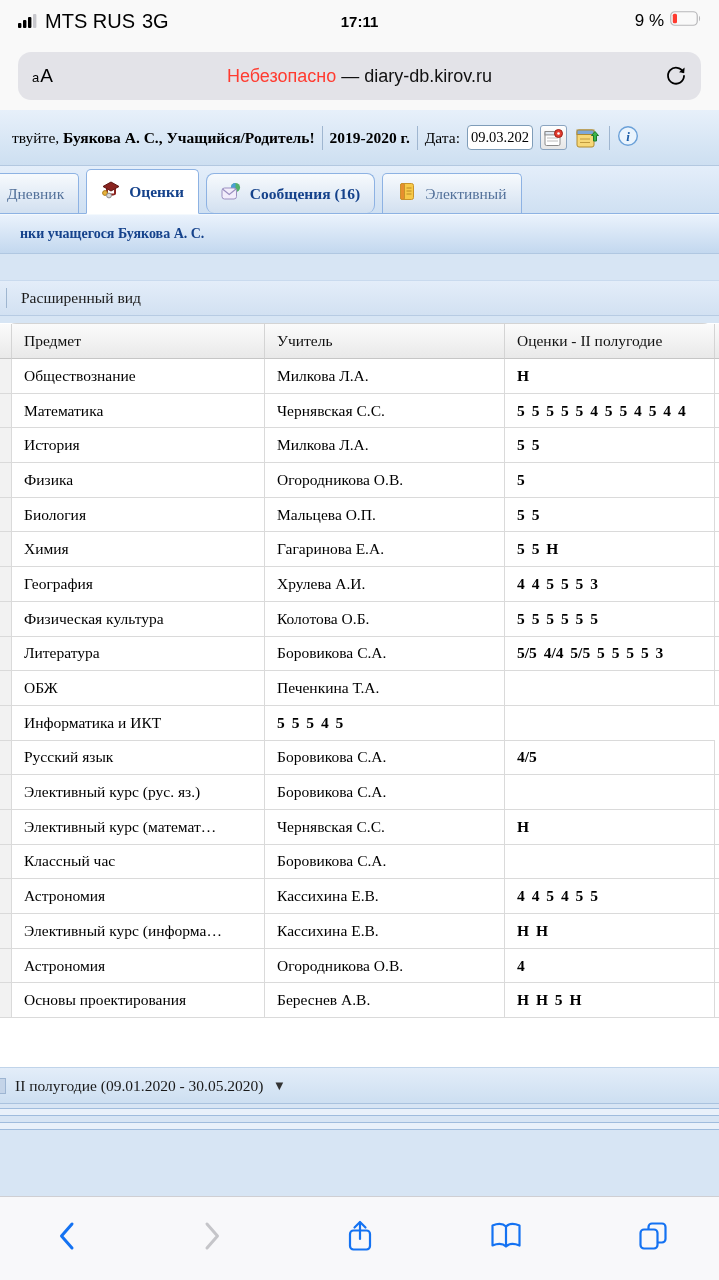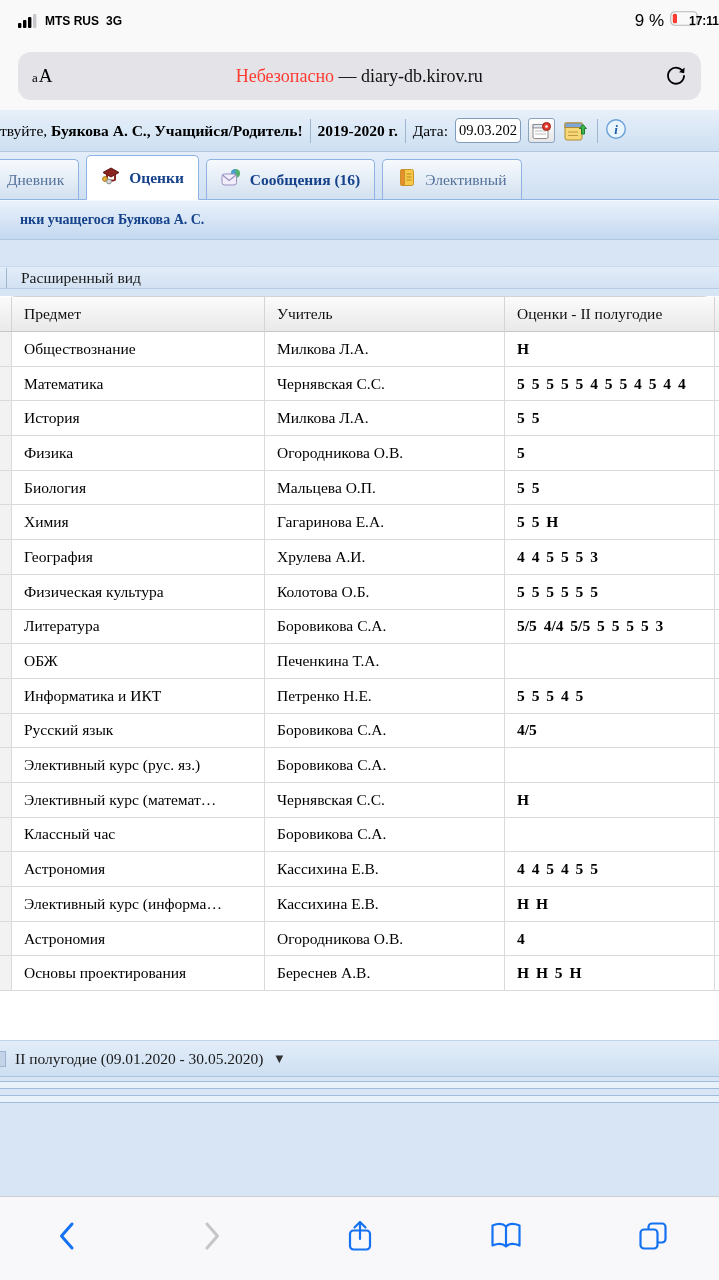--- a/index.html
+++ b/index.html
@@ -3,67 +3,67 @@
 <meta charset="utf-8">
 <style>
   * { margin:0; padding:0; box-sizing:border-box; }
   html,body { width:719px; height:1280px; overflow:hidden; }
   body { position:relative; background:#fff; font-family:"Liberation Sans","DejaVu Sans",sans-serif; }
 
   
   .chrome-top { position:absolute; top:0; left:0; width:719px; height:110px; background:#f9f9f9; }
   .status-bar { position:absolute; top:0; left:0; width:719px; height:42px;
     display:flex; align-items:center; padding:0 18px; color:#000; }
-  .sb-left { display:flex; align-items:center; gap:7px; font-size:12px; font-weight:700; }
-  .sb-time { position:absolute; left:0; right:0; text-align:right; font-size:12px; font-weight:700; }
+  .sb-left { display:flex; align-items:center; gap:7px; font-size:20px; font-weight:400; }
+  .sb-time { position:absolute; left:0; right:0; text-align:center; font-size:15px; font-weight:700; }
   .sb-right { margin-left:auto; display:flex; align-items:center; gap:6px; font-size:17px; }
 
   .address-bar { position:absolute; top:52px; left:18px; width:683px; height:48px;
-    background:#e3e3e8; border-radius:13px; display:flex; align-items:center; padding:0 14px;font-family:Liberation Serif, serif; }
+    background:#e3e3e8; border-radius:13px; display:flex; align-items:center; padding:0 14px; }
   .reader-btn { font-weight:400; color:#000; letter-spacing:1px; cursor:default; }
   .reader-btn .a-small { font-size:13px; } .reader-btn .a-big { font-size:19px; }
   .url-wrap { flex:1; text-align:center; font-size:18px; white-space:nowrap; overflow:hidden; }
   .warn { color:#ff3b30; }
   .url-host { color:#111; }
   .refresh { width:22px; height:22px; }
 
   
   .web { position:absolute; top:110px; left:0; width:719px; height:1086px; overflow:hidden;
     background:#d7e5f4; font-family:"Liberation Serif","DejaVu Serif",serif; color:#000; }
 
-  .site-header { height:42px; background:linear-gradient(#e7f0fa,#cddff1);
+  .site-header { height:56px; background:linear-gradient(#e7f0fa,#cddff1);
     border-bottom:1px solid #b3c8e0; display:flex; align-items:center; gap:7px;
-    padding:0 4px 0 0; font-size:15.5px; white-space:nowrap; }
+    padding:0 4px 0 12px; font-size:15.5px; white-space:nowrap; }
   .vsep { width:1px; height:24px; background:#9fb6d0; flex:none; }
   .date-input { width:66px; height:25px; border:1px solid #7f9db9; border-radius:4px;
     font-family:inherit; font-size:14.5px; padding:0 3px; background:#fff; overflow:hidden; }
   .icon-btn { width:27px; height:25px; border:1px solid #8aa4c0; border-radius:3px;
     background:linear-gradient(#fefefe,#e6e6e6); display:flex; align-items:center; justify-content:center; }
   .icon-plain { width:28px; height:25px; display:flex; align-items:center; justify-content:center; }
 
   .tabbar { height:48px; background:linear-gradient(#e4eefa,#cfe0f2);
     border-bottom:1px solid #8db2e3; display:flex; align-items:flex-end; }
   .tab { height:40px; display:flex; align-items:center; gap:8px; padding:0 14px;
     border:1px solid #8db2e3; border-bottom:none; border-radius:5px 5px 0 0;
     background:linear-gradient(#f7fafd,#d2e0f0); margin-right:7px;
     font-size:15.5px; color:#53719a; cursor:pointer; }
   .tab-diary { margin-left:-14px; padding-left:20px; }
   .tab.active { height:45px; background:#fff; color:#15428b; font-weight:700;
     position:relative; margin-bottom:-1px; border-bottom:1px solid #fff;font-family:Liberation Serif, serif; }
-  .tab.bold { color:#15428b; font-weight:700; }
+  .tab.bold { color:#15428b; font-weight:700;border-radius:8px; }
   .tab .ticon { flex:none; }
 
   .title-panel { height:40px; background:linear-gradient(#eaf2fc,#c3d8ef);
     border-top:1px solid #f4f9fd; border-bottom:1px solid #b0c7e1;
     display:flex; align-items:center; padding-left:20px;
     color:#15428b; font-weight:700; font-size:14px; }
 
   .gap1 { height:26px; }
 
-  .view-bar { height:23px; background:linear-gradient(#e3edf9,#d2e1f2);
+  .view-bar { height:36px; background:linear-gradient(#e3edf9,#d2e1f2);
     border-top:1px solid #c9daee; border-bottom:1px solid #b7cbe3;
     display:flex; align-items:center; font-size:15.5px; color:#1a1a1a; }
   .view-bar::before { content:""; width:1px; height:20px; background:#9fb6d0; margin:0 14px 0 6px; }
 
   .gap2 { height:7px; }
 
   
   .gtable { background:#fff; }
   .trow, .thead { display:grid; grid-template-columns:12px 253px 240px 210px 1fr;border-radius:17px; }
   .thead { height:36px; border-top:1px solid #d4d4d4; }
@@ -316,21 +316,20 @@
       <div class="c-num"></div>
       <div>ОБЖ</div>
       <div>Печенкина Т.А.</div>
       <div class="c-grades"></div>
       <div class="c-rest"></div>
     </div>
 
     <div class="trow">
       <div class="c-num"></div>
       <div>Информатика и ИКТ</div>
-      <div>Петренко Н.Е.</div>
       <div class="c-grades">5 5 5 4 5</div>
       <div class="c-rest"></div>
     </div>
 
     <div class="trow">
       <div class="c-num"></div>
       <div>Русский язык</div>
       <div>Боровикова С.А.</div>
       <div class="c-grades">4/5</div>
       <div class="c-rest"></div>

